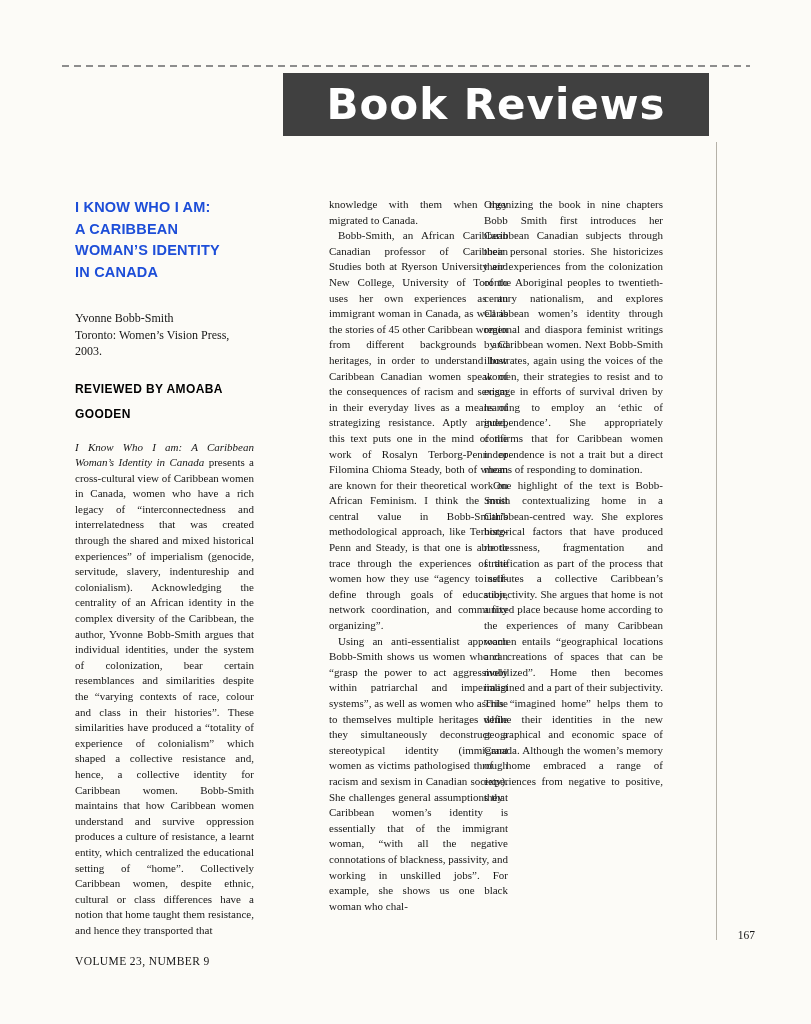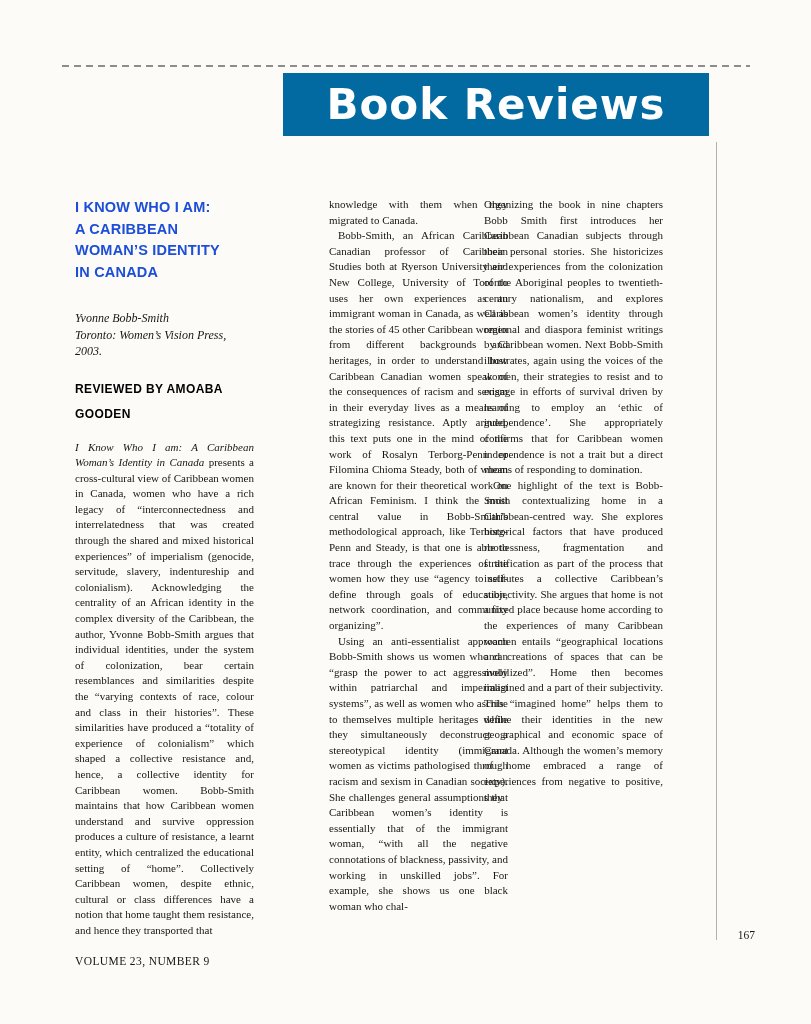--- a/index.html
+++ b/index.html
@@ -13,21 +13,21 @@
     background:#fcfbf7;color:#161616;
   }
   
   .top-dash{
     position:absolute;left:62px;top:65px;width:688px;height:2px;
     background:repeating-linear-gradient(90deg,#8d8d8d 0 7px,transparent 7px 12px);
   }
   
   .banner{
     position:absolute;left:283px;top:73px;width:426px;height:63px;
-    background:#0369a1;display:flex;align-items:center;justify-content:center;
+    background:#404040;display:flex;align-items:center;justify-content:center;
   }
   .banner-text{
     color:#ffffff;
     font-family:"DejaVu Sans",sans-serif;
     font-weight:800;font-size:42px;line-height:1;letter-spacing:1px;
   }
   
   .page-edge{
     position:absolute;left:716px;top:142px;width:1px;height:798px;
     background:#b5b1a8;
@@ -43,21 +43,21 @@
   .col1{left:75px;}
   .col2{left:285px;margin-left:44px;}
   .col3{left:484px;}
   .book-title{
     font-family:"Liberation Sans",sans-serif;
     font-weight:700;font-size:14.5px;line-height:21.5px;letter-spacing:.2px;
     margin:0 0 27px 0;white-space:pre-line;text-align:left;color:#1d4ed8;
   }
   .book-author{
     font-size:12px;line-height:16.5px;margin:0 0 17px 0;
-    white-space:pre-line;text-align:left;font-style:italic;
+    white-space:pre-line;text-align:left;
   }
   .reviewed-by{
     font-family:"Liberation Sans",sans-serif;
     font-weight:700;font-size:12px;line-height:25px;letter-spacing:.4px;
     margin:0 0 13px 0;white-space:pre-line;text-align:left;color:#000;
   }
   .col p.body{margin:0;}
   .col2 p.body + p.body,
   .col3 p.body + p.body{text-indent:9px;}
   .italic{font-style:italic;}

